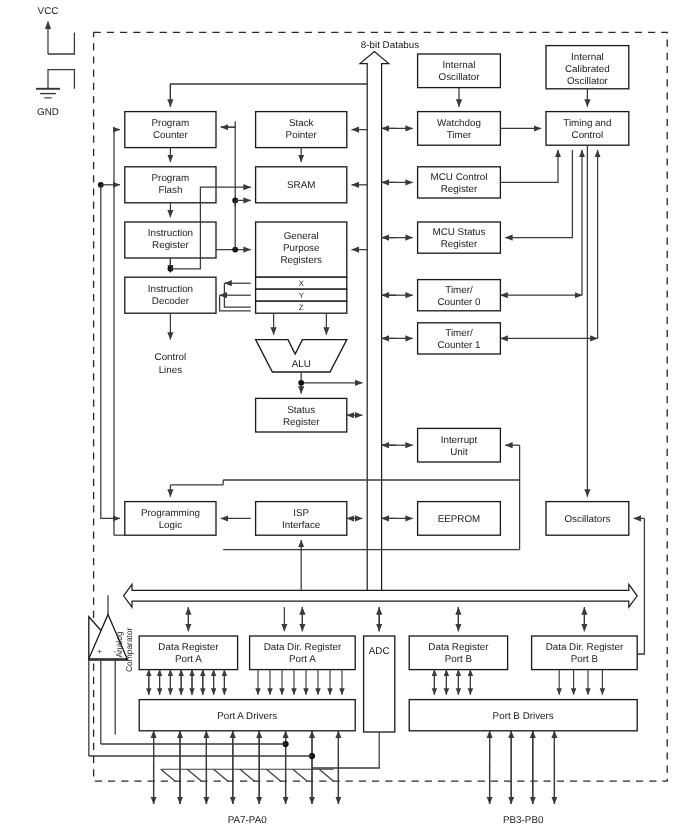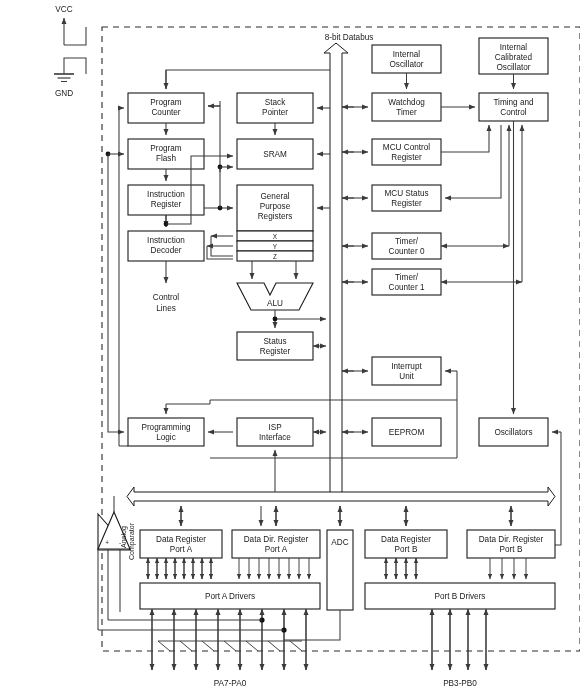--- a/index.html
+++ b/index.html
@@ -1,18 +1,18 @@
 <!DOCTYPE html>
 <html><head>
 <meta charset="utf-8">
 <style>
   html,body{margin:0;padding:0;background:#ffffff;}
   body{width:580px;height:693px;overflow:hidden;
        font-family:"Liberation Sans","DejaVu Sans",sans-serif;}
-  #diagram-root{position:relative;width:506px;height:693px;padding-left:24px;}
+  #diagram-root{position:relative;width:506px;height:693px;}
   svg{display:block;}
   .blk-text{font-family:"Liberation Sans","DejaVu Sans",sans-serif;
             font-size:8.2px;fill:#1a1a1a;text-anchor:middle;}
   .blk-text-sm{font-family:"Liberation Sans","DejaVu Sans",sans-serif;
             font-size:6.4px;fill:#1a1a1a;text-anchor:middle;}
   .lbl-text{font-family:"Liberation Sans","DejaVu Sans",sans-serif;
             font-size:8.2px;fill:#1a1a1a;text-anchor:middle;}
   .pin-text{font-family:"Liberation Sans","DejaVu Sans",sans-serif;
             font-size:8.2px;fill:#1a1a1a;text-anchor:middle;}
   .rot-text{font-family:"Liberation Sans","DejaVu Sans",sans-serif;

